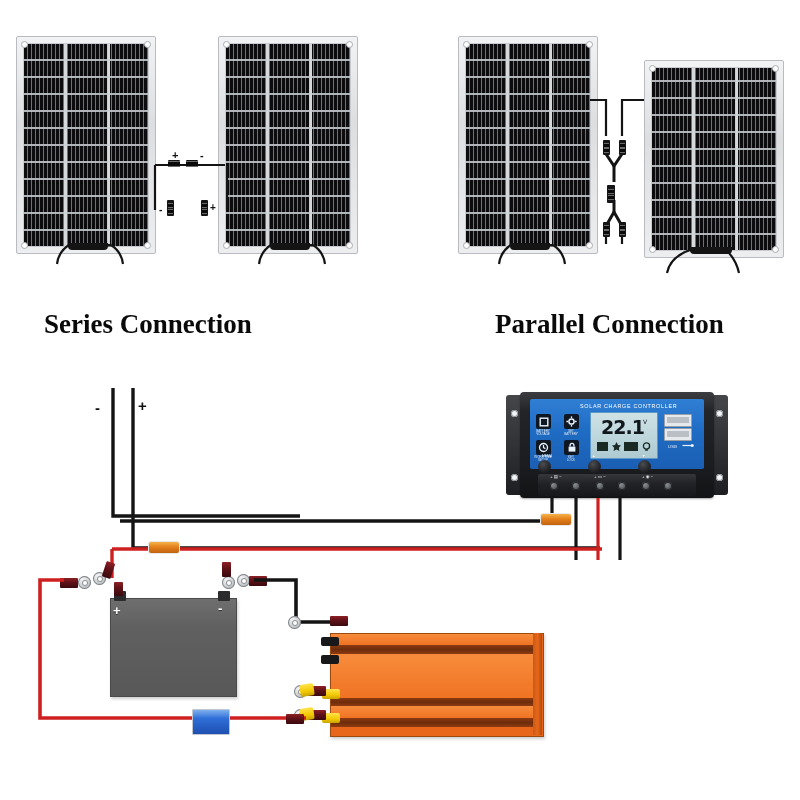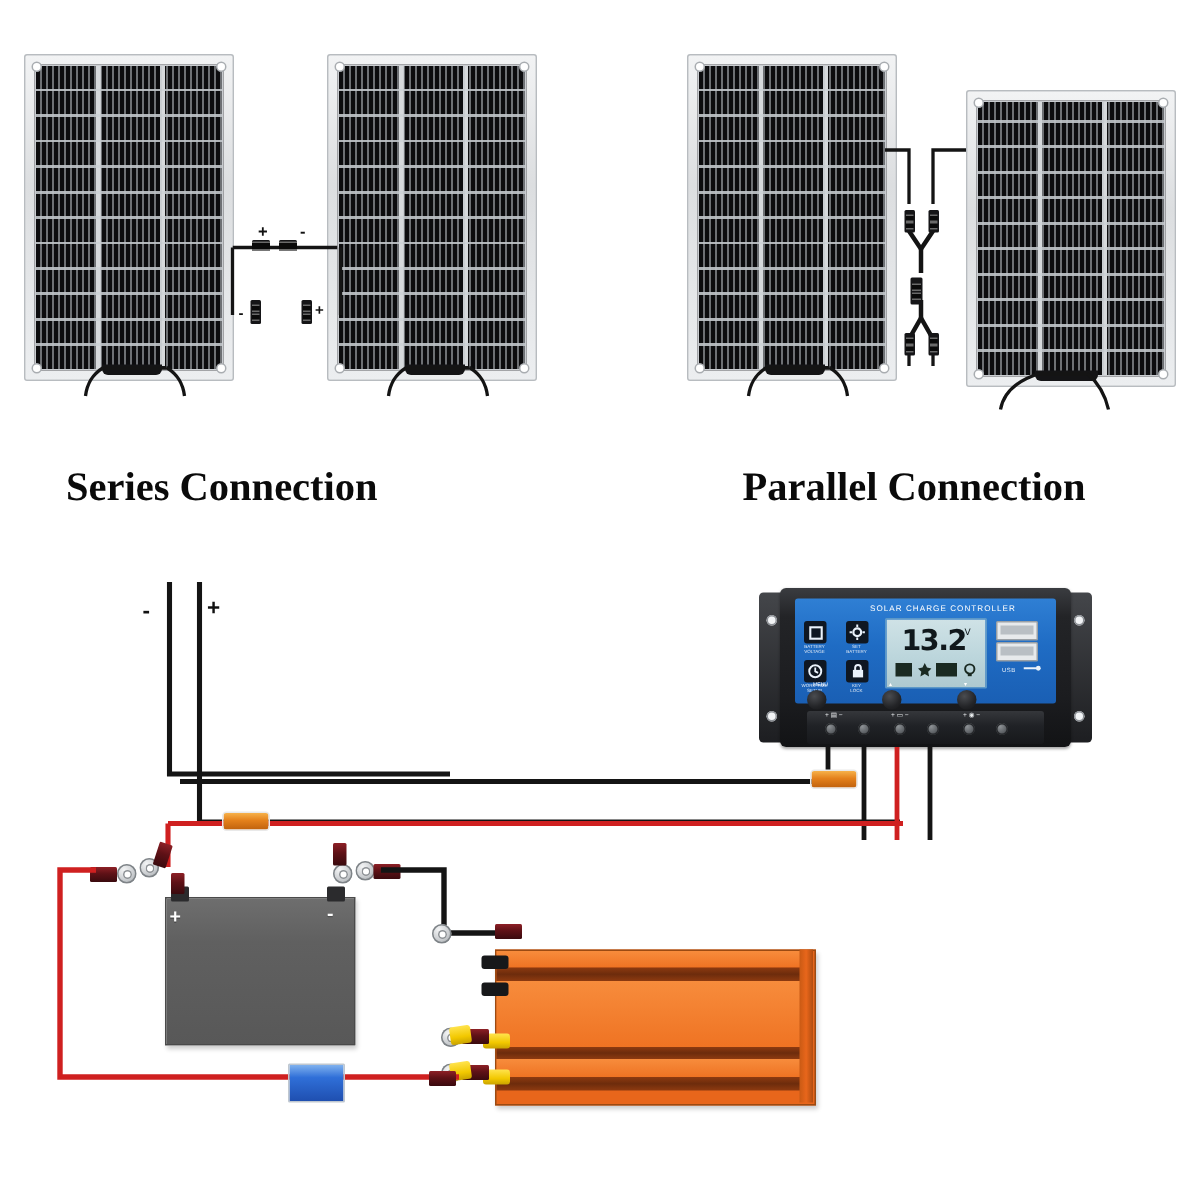--- a/index.html
+++ b/index.html
@@ -496,21 +496,21 @@
     <div class="cc-icon" style="left:58px; top:48px;">
       <svg width="10" height="11" viewBox="0 0 10 11">
         <rect x="1.6" y="4.6" width="6.8" height="5" fill="#eaf2fb"></rect>
         <path d="M3.1,4.6 V3.2 a1.9,1.9 0 0 1 3.8,0 V4.6" fill="none" stroke="#eaf2fb" stroke-width="1.3"></path>
       </svg>
     </div>
     <div class="cc-iconlabel" style="left:54px; top:64px;">KEY
 LOCK</div>
 
     <div class="lcd" style="left:84px; top:20px; width:66px; height:45px;">
-      <div class="lcd-num" style="left:10px; top:5px;">13.2</div>
+      <div class="lcd-num" style="left:10px; top:5px;">22.1</div>
       <div class="lcd-unit" style="left:52px; top:6px;">V</div>
 
       <div class="lcd-seg" style="left:6px; top:29px; width:11px; height:9px;"></div>
       <svg class="abs" style="left:21px; top:29px;" width="9" height="10" viewBox="0 0 9 10">
         <path d="M4.5,0 L6,3 L9,3.6 L6.8,5.8 L7.4,9 L4.5,7.4 L1.6,9 L2.2,5.8 L0,3.6 L3,3 Z" fill="#1a2a22"></path>
       </svg>
       <div class="lcd-seg" style="left:33px; top:29px; width:14px; height:9px;"></div>
       <svg class="abs" style="left:50px; top:28px;" width="11" height="11" viewBox="0 0 11 11">
         <circle cx="5.5" cy="5" r="3.1" fill="none" stroke="#1a2a22" stroke-width="1.3"></circle>
         <rect x="4.2" y="8.2" width="2.6" height="1.6" fill="#1a2a22"></rect>

